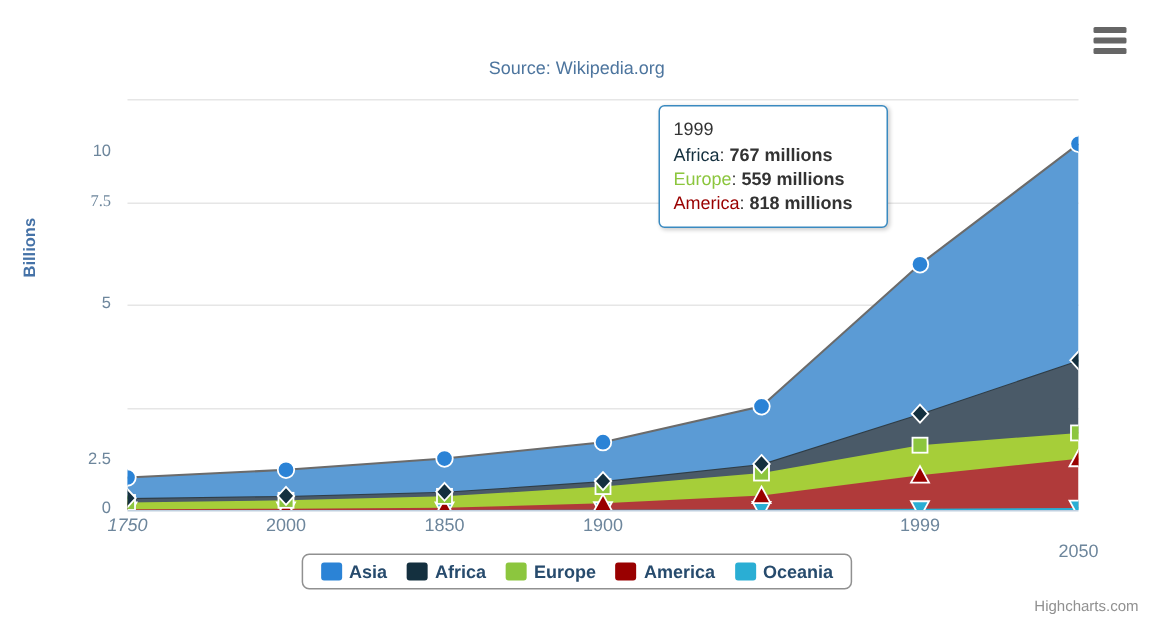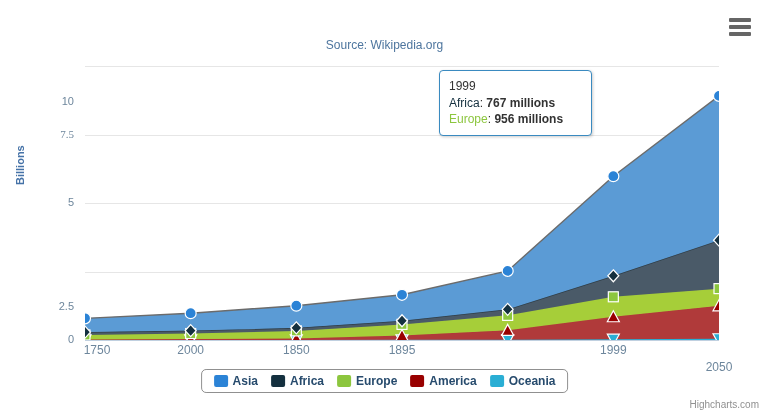--- a/index.html
+++ b/index.html
@@ -133,34 +133,35 @@
         <circle cx="105.66666666666667" cy="247.2028" r="5.5" fill="#2b83d6" stroke="#ffffff" stroke-width="1.2"></circle>
         <circle cx="211.33333333333334" cy="239.6952" r="5.5" fill="#2b83d6" stroke="#ffffff" stroke-width="1.2"></circle>
         <circle cx="317" cy="228.79000000000002" r="5.5" fill="#2b83d6" stroke="#ffffff" stroke-width="1.2"></circle>
         <circle cx="422.6666666666667" cy="204.8972" r="5.5" fill="#2b83d6" stroke="#ffffff" stroke-width="1.2"></circle>
         <circle cx="528.3333333333334" cy="110.2028" r="5.5" fill="#2b83d6" stroke="#ffffff" stroke-width="1.2"></circle>
         <circle cx="634" cy="29.893400000000014" r="5.5" fill="#2b83d6" stroke="#ffffff" stroke-width="1.2"></circle>
       </svg>
   </div>
 
   <div id="xlabels">
-      <div class="xlab" style="left: 12px;">1750</div>
+      <div class="xlab" style="left: 0px; font-style: italic;">1750</div>
       <div class="xlab" style="left: 105.667px;">2000</div>
       <div class="xlab" style="left: 211.333px;">1850</div>
-      <div class="xlab" style="left: 317px;">1895</div>
+      <div class="xlab" style="left: 317px;">1900</div>
       <div class="xlab" style="left: 422.667px; margin-top: 24px;">1950</div>
       <div class="xlab" style="left: 528.333px;">1999</div>
       <div class="xlab" style="left: 634px; margin-top: 17px;">2050</div>
     </div>
 
   <div id="tooltip">
     <div class="tt-head">1999</div>
     <div id="tt-rows">
         <div class="tt-row"><span class="tt-name" style="color: rgb(20, 48, 63);">Africa</span><span style="color: rgb(51, 51, 51);">: </span><span class="tt-val">767 millions</span></div>
-        <div class="tt-row"><span class="tt-name" style="color: rgb(140, 198, 62);">Europe</span><span style="color: rgb(51, 51, 51);">: </span><span class="tt-val">956 millions</span></div>
+        <div class="tt-row"><span class="tt-name" style="color: rgb(140, 198, 62);">Europe</span><span style="color: rgb(51, 51, 51);">: </span><span class="tt-val">559 millions</span></div>
+        <div class="tt-row"><span class="tt-name" style="color: rgb(153, 0, 0);">America</span><span style="color: rgb(51, 51, 51);">: </span><span class="tt-val">818 millions</span></div>
       </div>
   </div>
 
   <div id="legend">
       <div class="leg-item">
         <span class="leg-sw" style="background: rgb(43, 131, 214);"></span>
         <span class="leg-txt">Asia</span>
       </div>
       <div class="leg-item">
         <span class="leg-sw" style="background: rgb(20, 48, 63);"></span>

